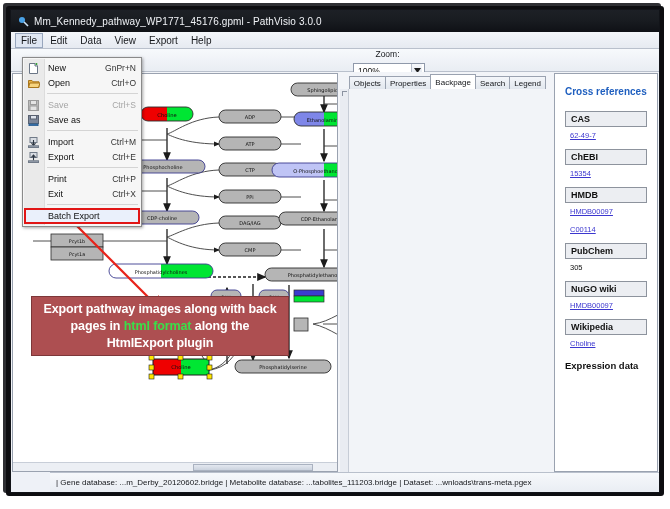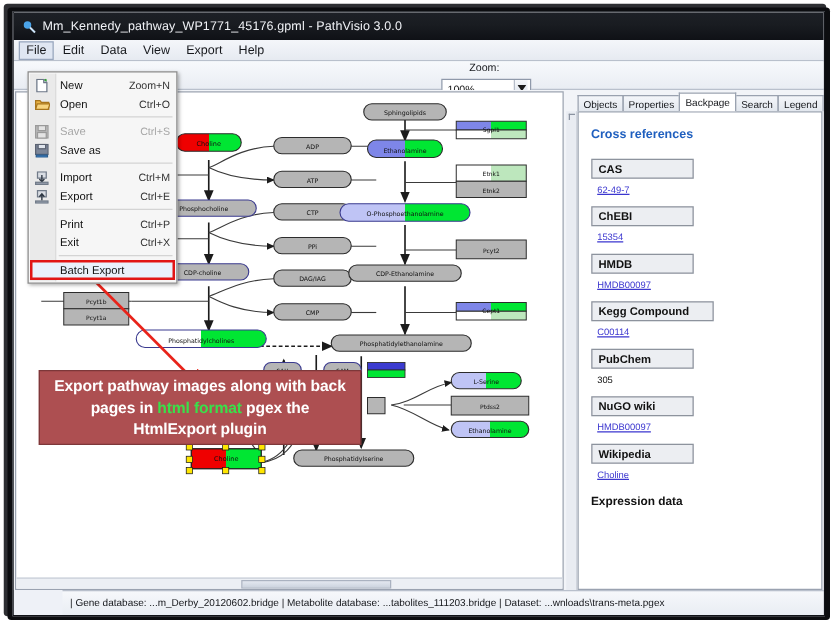--- a/index.html
+++ b/index.html
@@ -126,21 +126,21 @@
     background: linear-gradient(to bottom,#e3e8f0,#ccd3de);
     border: 1px solid #aab2c0;
   }
   svg.pathway { position: absolute; left: 0; top: 0; }
   
   .side {
     position: relative;
     flex: 1;
     margin: 1px 1px 0 2px;
     background: #f2f4f8;
-    display: flex; flex-direction: column;
+    display: flex; flex-direction: row;
   }
   .tabstrip {
     display: flex; align-items: flex-end;
     height: 16px;
     padding-left: 9px;
     background: #f2f4f8;
   }
   .tab {
     font-size: 8px; color: #14161a;
     padding: 1px 4px 1px 4px;
@@ -676,21 +676,20 @@
           </div>
           <div class="xref-block">
             <div class="xref-head">ChEBI</div>
             <div class="xref-val" style="text-decoration:underline">15354</div>
           </div>
           <div class="xref-block">
             <div class="xref-head">HMDB</div>
             <div class="xref-val" style="text-decoration:underline">HMDB00097</div>
           </div>
           <div class="xref-block">
-            <div class="xref-head" style="width:98px">Kegg Compound</div>
             <div class="xref-val" style="text-decoration:underline">C00114</div>
           </div>
           <div class="xref-block">
             <div class="xref-head">PubChem</div>
             <div class="xref-val plain">305</div>
           </div>
           <div class="xref-block">
             <div class="xref-head">NuGO wiki</div>
             <div class="xref-val" style="text-decoration:underline">HMDB00097</div>
           </div>
@@ -713,21 +712,21 @@
 
       <div class="mrow">
         <span class="micon">
           <svg width="11" height="11" viewBox="0 0 11 11">
             <path d="M1.5 0.5 L7 0.5 L9.5 3 L9.5 10.5 L1.5 10.5 Z" fill="#fff" stroke="#6b7686"></path>
             <path d="M7 0.5 L7 3 L9.5 3" fill="#d7dde6" stroke="#6b7686"></path>
             <path d="M7.5 1 L9.5 1 M8.5 0 L8.5 2" stroke="#36a336" stroke-width="1"></path>
           </svg>
         </span>
         <span class="mlabel">New</span>
-        <span class="macc">Zoom+N</span>
+        <span class="macc">GnPr+N</span>
       </div>
 
       <div class="mrow">
         <span class="micon">
           <svg width="12" height="11" viewBox="0 0 12 11">
             <path d="M0.5 2.5 L4 2.5 L5 3.8 L11 3.8 L11 9.5 L0.5 9.5 Z" fill="#e8b244" stroke="#a8751c"></path>
             <path d="M1.8 5 L12 5 L10.5 9.5 L0.5 9.5 Z" fill="#f7d47f" stroke="#a8751c"></path>
           </svg>
         </span>
         <span class="mlabel">Open</span>
@@ -802,19 +801,19 @@
       <div class="msep"></div>
 
       <div class="mrow highlight">
         <span class="mlabel">Batch Export</span>
       </div>
     </div>
 
     <div class="banner">
       <div>
         <span>Export pathway images along with back</span><br>
-        <span>pages in </span><span class="hl">html format</span><span> pgex the</span><br>
+        <span>pages in </span><span class="hl">html format</span><span> along the</span><br>
         <span>HtmlExport plugin</span>
       </div>
     </div>
 
   </div>
 </div>
 
 </body></html>

